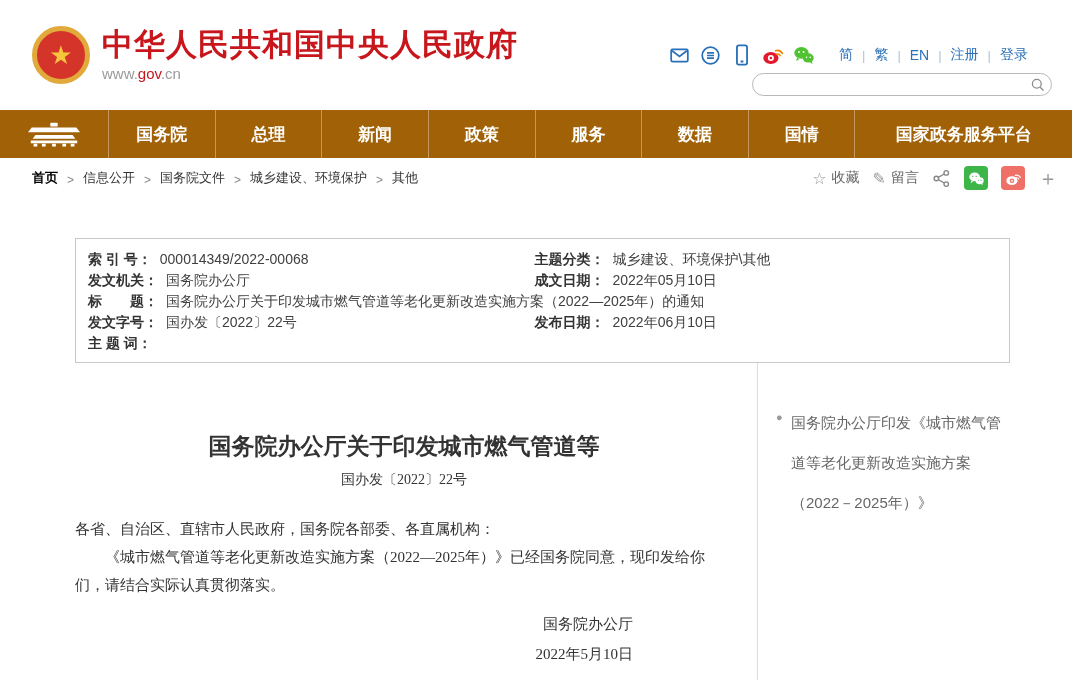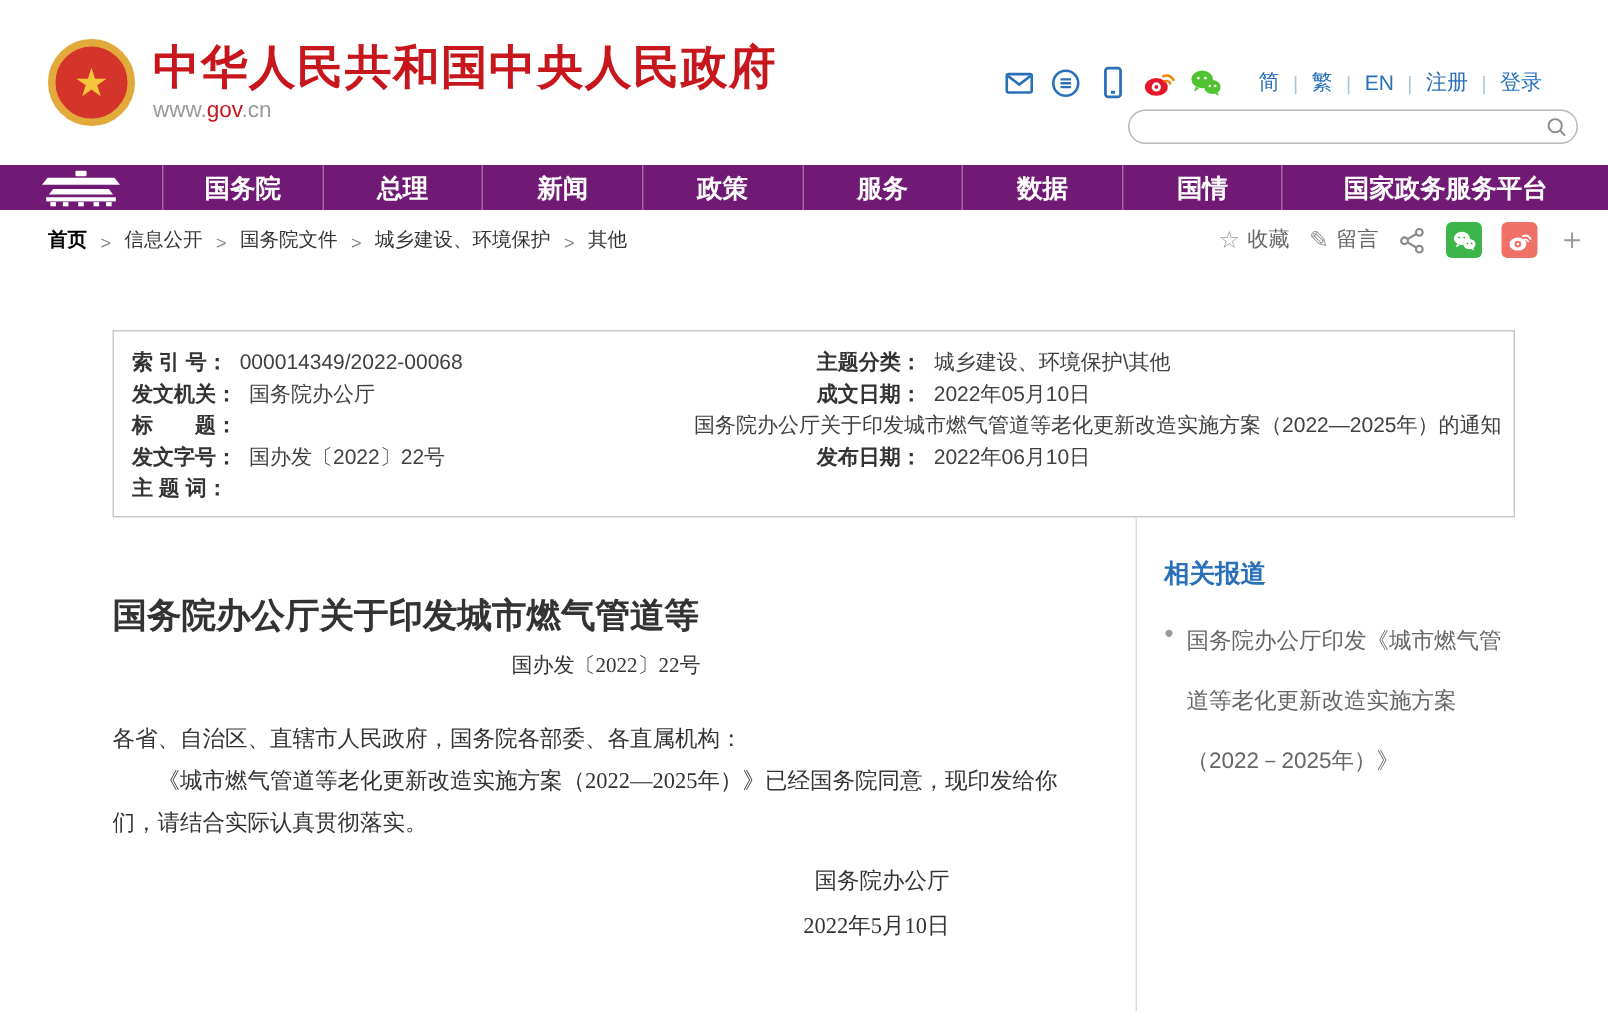--- a/index.html
+++ b/index.html
@@ -24,21 +24,21 @@
   .qsep { color:#a8c4de; font-size:13px; }
 
   .search-box { position:absolute; top:73px; right:20px; width:300px; height:23px;
     border:1px solid #b9b9b9; border-radius:12px; background:#fff; display:flex; align-items:center; }
   .search-input { flex:1; border:none; outline:none; background:transparent; height:19px;
     padding:0 10px; font-size:13px; }
   .search-btn { width:26px; height:21px; border:none; background:transparent; cursor:pointer;
     display:flex; align-items:center; justify-content:center; }
 
   
-  .nav { height:30px; background:#701a75; display:flex; }
+  .nav { height:48px; background:#a16207; display:flex; }
   .nav-home { width:108px; display:flex; align-items:center; justify-content:center; cursor:pointer; }
   .nav-item { flex:1; display:flex; align-items:center; justify-content:center; color:#fff;
     font-size:17px; font-weight:bold; cursor:pointer; border-left:1px solid rgba(255,255,255,.35);
     white-space:nowrap; }
   .nav-item.wide { flex:2.05; }
 
   
   .crumb-bar { height:40px; display:flex; align-items:center; padding:0 14px 0 32px; }
   .crumbs { display:flex; align-items:flex-end; font-size:13px; color:#333; }
   .crumb { cursor:pointer; }
@@ -46,31 +46,31 @@
   .crumb-sep { color:#888; margin:0 9px; font-size:12px; }
   .tools { margin-left:auto; display:flex; align-items:center; gap:13px; }
   .tool { display:flex; align-items:center; gap:5px; color:#666; font-size:14px; cursor:pointer; }
   .tool .glyph { color:#999; font-size:16px; }
   .badge { width:24px; height:24px; border-radius:4px; display:flex; align-items:center; justify-content:center; cursor:pointer; }
   .badge.wx { background:#3eb549; }
   .badge.wb { background:#ee7066; }
   .plus { color:#999; font-size:20px; font-weight:400; cursor:pointer; line-height:20px; }
 
   
-  .meta-box { margin:40px 62px 0 75px; border:1px solid #c9c9c9; padding:10px 8px 8px 12px;
+  .meta-box { margin:40px 62px 0 75px; border:1px solid #c9c9c9; padding:10px 28px 8px 12px;
     display:grid; grid-template-columns:1fr 1fr; font-size:14px; line-height:21px; }
   .meta-cell { display:flex; white-space:nowrap; }
-  .meta-cell.span2 { grid-column:1 / 3;justify-content:space-between; }
+  .meta-cell.span2 { grid-column:1 / 3; }
   .meta-label { font-weight:bold; color:#333; flex:0 0 auto; }
   .meta-value { color:#404040; margin-left:8px; overflow:hidden; text-overflow:ellipsis; }
 
   
   .content-row { display:flex; margin:0 62px 0 75px; align-items:stretch; min-height:329px; }
   .article { width:682px; flex:0 0 682px; padding-right:24px; }
-  .doc-title { margin-top:50px; text-align:left; font-family:"Liberation Serif","DejaVu Serif",serif;
+  .doc-title { margin-top:68px; text-align:center; font-family:"Liberation Serif","DejaVu Serif",serif;
     font-size:23px; font-weight:bold; color:#333; line-height:31px; }
   .doc-number { text-align:center; font-family:"Liberation Serif","DejaVu Serif",serif;
     font-size:14px; color:#333; margin-top:9px; }
   .doc-body { margin-top:26px; font-family:"Liberation Serif","DejaVu Serif",serif;
     font-size:15px; line-height:28px; color:#333; }
   .doc-body p.indent { text-indent:2em; }
   .sig-block { margin-top:10px; text-align:right; padding-right:100px;
     font-family:"Liberation Serif","DejaVu Serif",serif; font-size:15px; line-height:30px; }
 
   
@@ -284,19 +284,18 @@
       <p class="indent">《城市燃气管道等老化更新改造实施方案（2022—2025年）》已经国务院同意，现印发给你们，请结合实际认真贯彻落实。</p>
     </div>
     <div class="sig-block">
       <div>国务院办公厅</div>
       <div>2022年5月10日</div>
     </div>
 
   </div>
 
   <div class="sidebar">
-    <div class="sb-title">相关报道</div>
     <div class="sb-item">
       <span class="bullet">●</span>
       <span>国务院办公厅印发《城市燃气管道等老化更新改造实施方案（2022－2025年）》</span>
     </div>
   </div>
 </div>
 
 </body></html>

